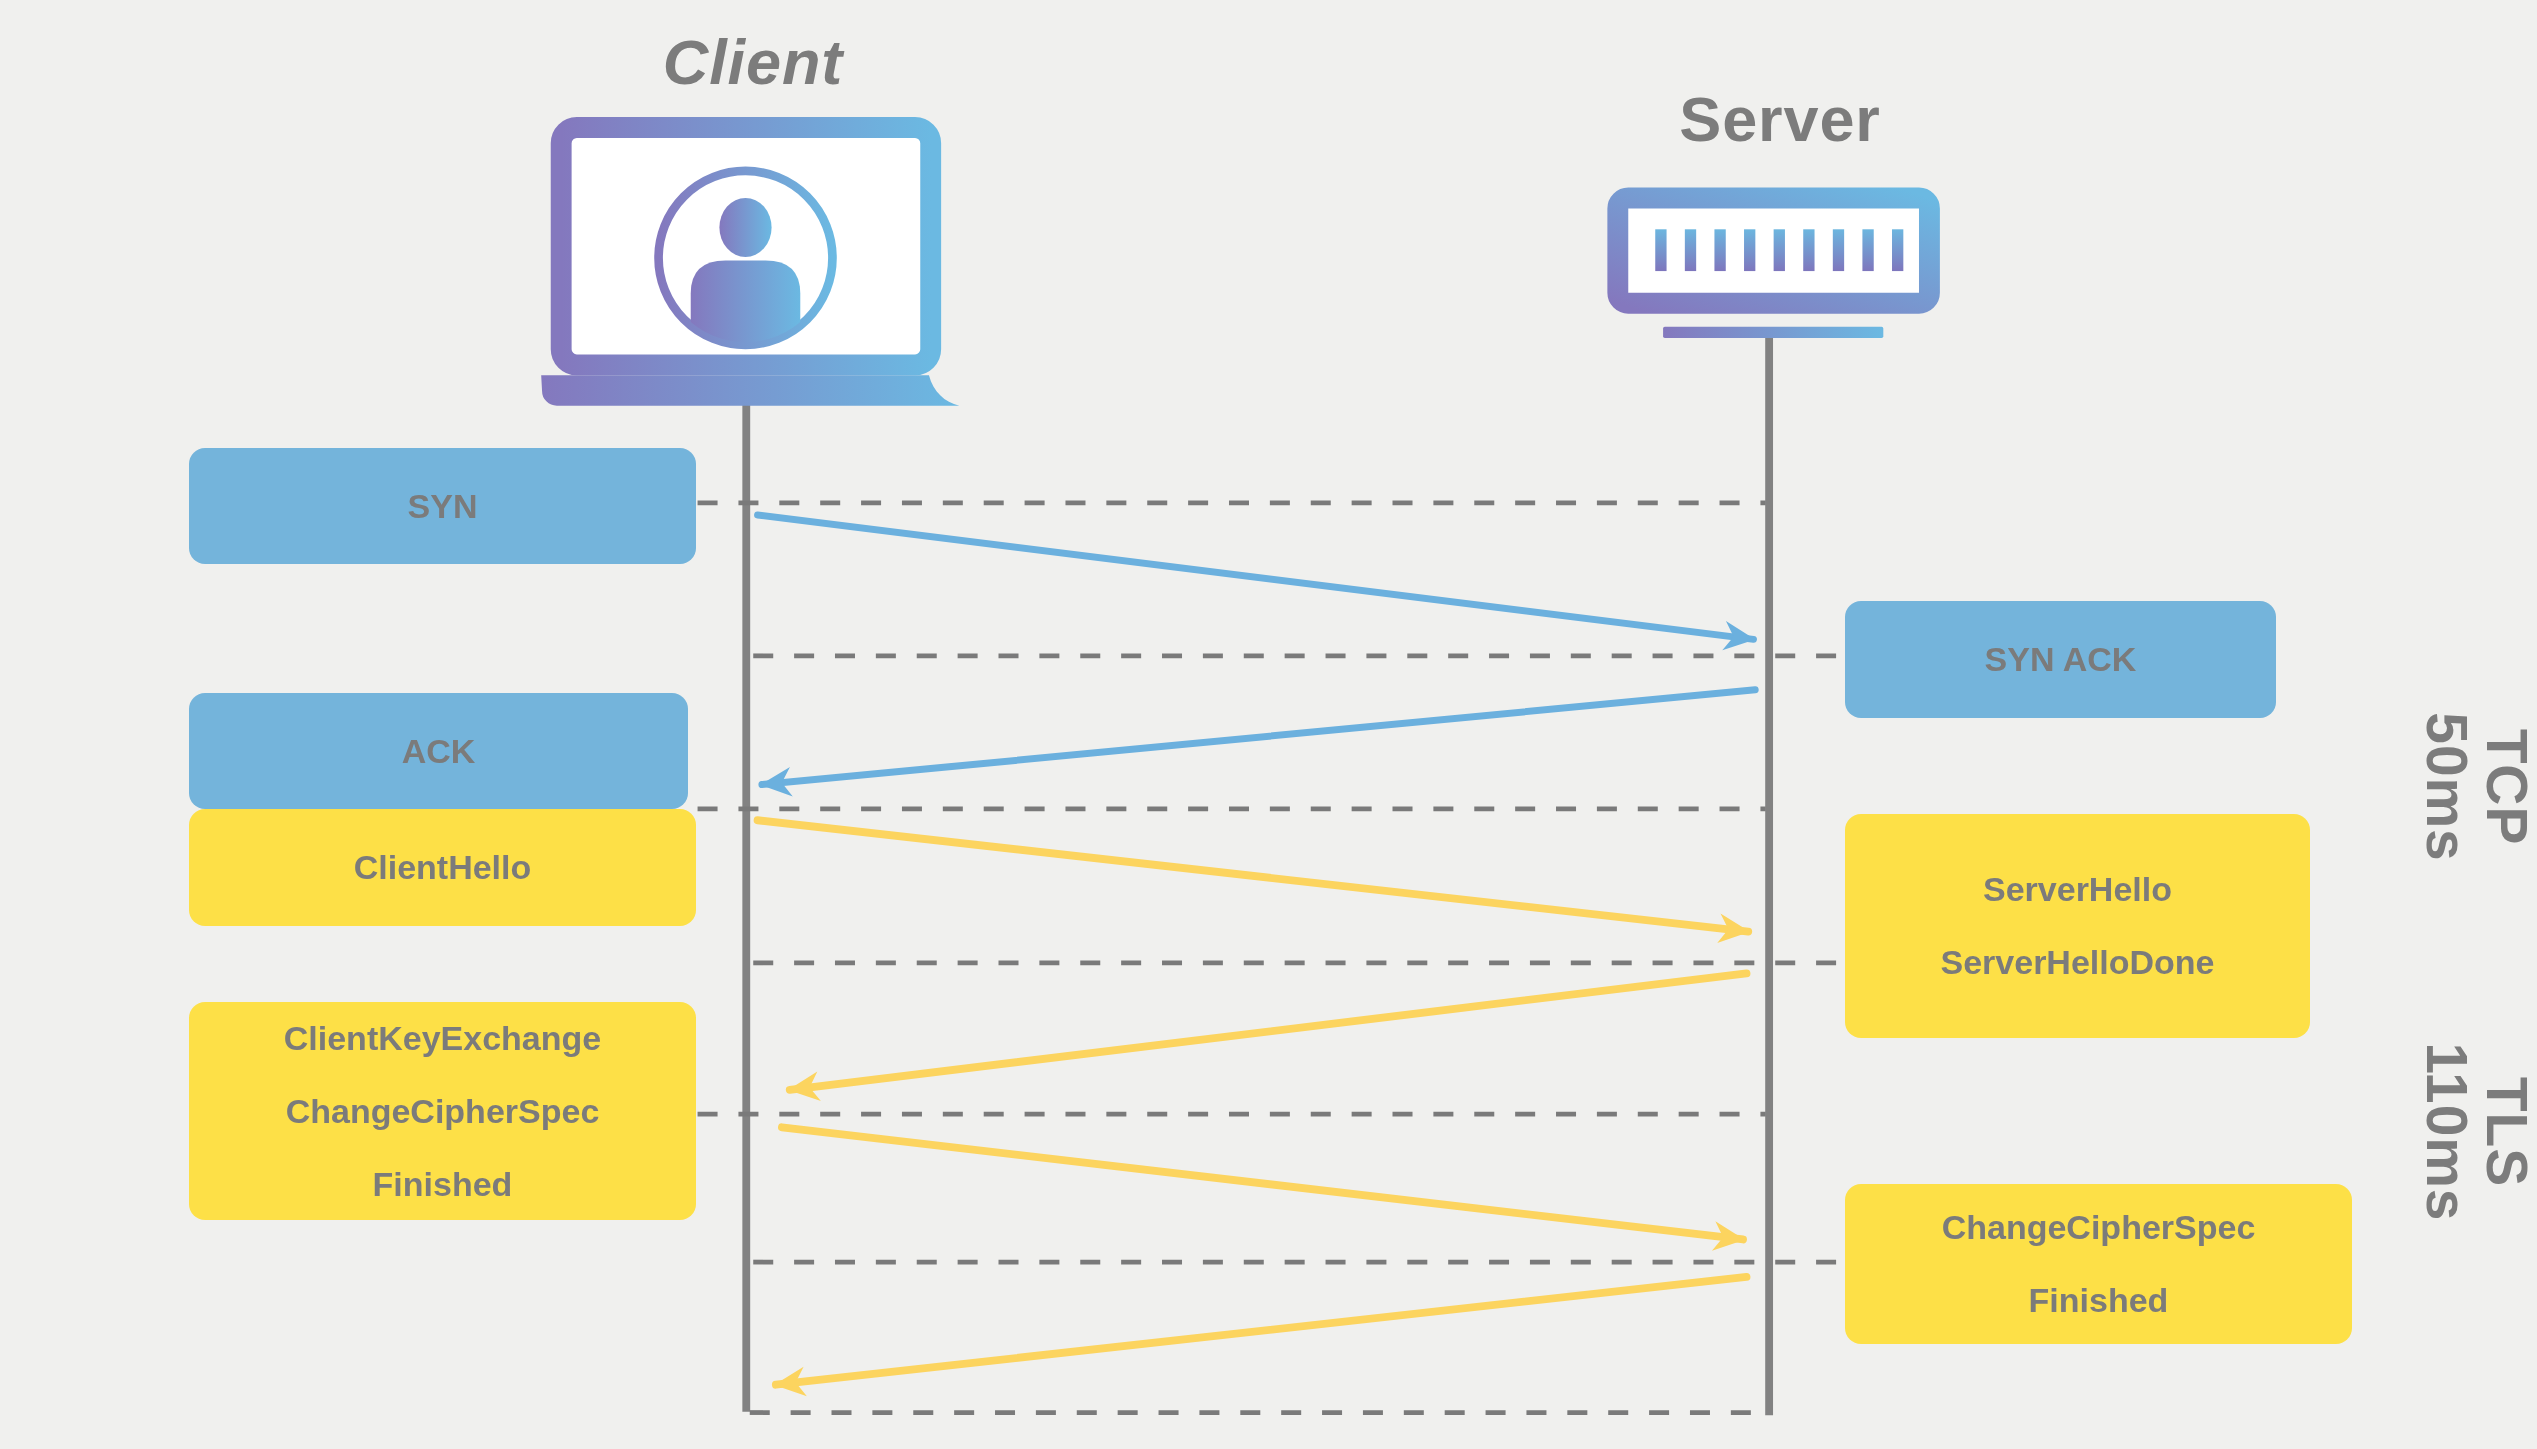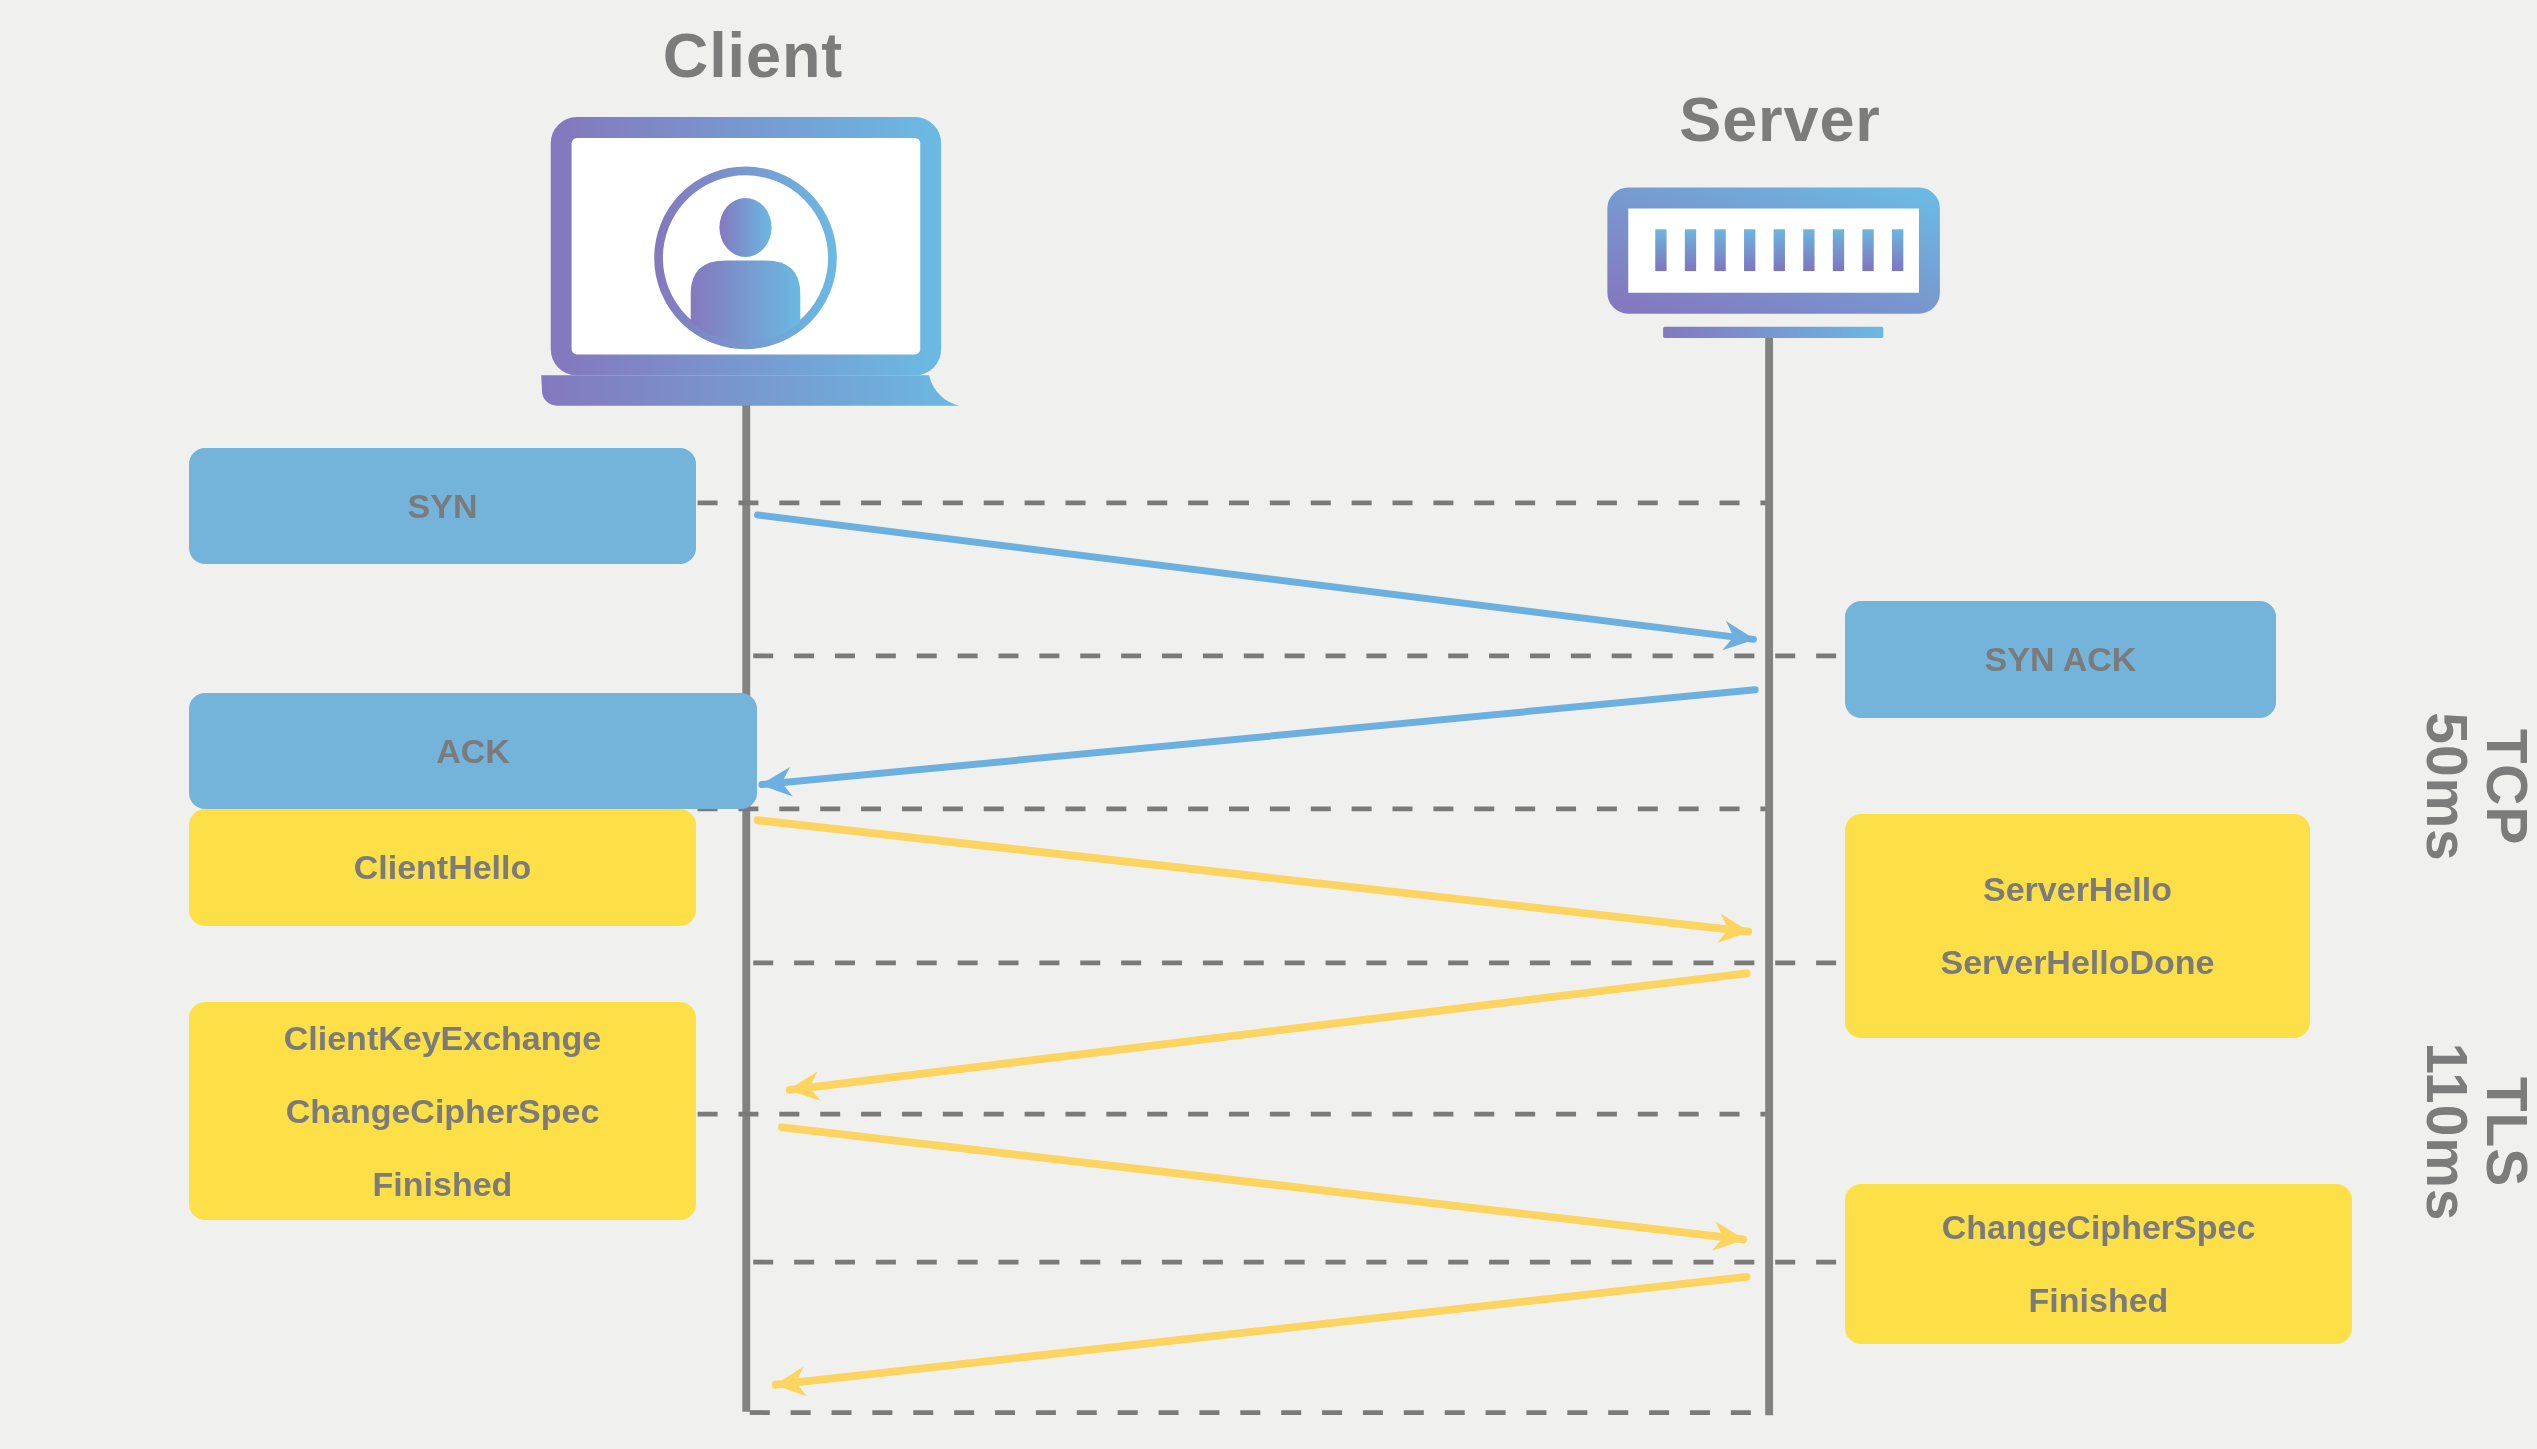--- a/index.html
+++ b/index.html
@@ -35,21 +35,21 @@
     font-size:57px;line-height:1.06;font-weight:bold;color:#7C7C7C;
     text-align:center;white-space:nowrap;letter-spacing:0.9px;
   }
   .phase-label span{display:block;}
 </style>
 </head>
 <body>
 
 <div class="canvas">
 
-  <div class="actor-title" style="left:753px;top:19px;">Client</div>
+  <div class="actor-title" style="left:753px;top:26px;font-style:italic;">Client</div>
   <div class="actor-title" style="left:1780px;top:83px;">Server</div>
 
   <svg class="wires" width="2538" height="1450" viewBox="0 0 2918 1667">
     <defs>
       <marker id="headBlue" markerUnits="userSpaceOnUse" markerWidth="46" markerHeight="42" refX="36" refY="19" orient="auto">
         <path d="M 2 2 L 38 19 L 2 36 L 13 19 Z" fill="#6BB0DE"></path>
       </marker>
       <marker id="headYellow" markerUnits="userSpaceOnUse" markerWidth="46" markerHeight="42" refX="36" refY="19" orient="auto">
         <path d="M 2 2 L 38 19 L 2 36 L 13 19 Z" fill="#FCD45F"></path>
       </marker>
@@ -124,21 +124,21 @@
       <rect x="321" y="68" width="13" height="48" fill="url(#gradBar)"></rect>
       <rect x="355" y="68" width="13" height="48" fill="url(#gradBar)"></rect>
     </g>
     <rect x="92" y="180" width="253" height="13" rx="2" fill="url(#gradS2)"></rect>
   </svg>
 
   <div class="msg blue" style="left:189px;top:448px;width:507px;height:116px;">
     <span class="line">SYN</span>
   </div>
 
-  <div class="msg blue" style="left:189px;top:693px;width:568px;height:116px;">
+  <div class="msg blue" style="left:189px;top:693px;width:499px;height:116px;">
     <span class="line">ACK</span>
   </div>
 
   <div class="msg yellow" style="left:189px;top:809px;width:507px;height:117px;">
     <span class="line">ClientHello</span>
   </div>
 
   <div class="msg yellow" style="left:189px;top:1002px;width:507px;height:218px;justify-content:center;">
     <span>
       <span class="line">ClientKeyExchange</span>

